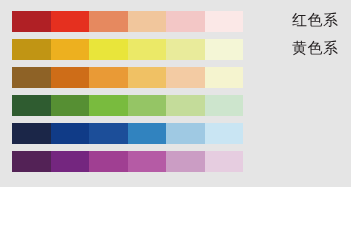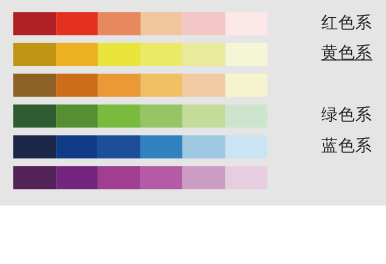--- a/index.html
+++ b/index.html
@@ -48,21 +48,21 @@
   }
   
   .r0 { top: 11px; }
   .r1 { top: 39px; }
   .r2 { top: 67px; }
   .r3 { top: 95px; }
   .r4 { top: 123px; }
   .r5 { top: 151px; }
 
   .l0 { top: 10px; }
-  .l1 { top: 38px; text-decoration: underline; }
+  .l1 { top: 38px; }
   .l2 { top: 66px; }
   .l3 { top: 94px; }
   .l4 { top: 122px; }
   .l5 { top: 150px; }
 </style>
 </head>
 <body>
 
 <div id="palette-figure" style="background-color: #e5e5e5; padding-left: 29px;">
 
@@ -96,31 +96,29 @@
   </div>
 
   <div class="palette-row r3">
     <div class="swatch" style="background-color: rgb(47, 92, 48);"></div>
     <div class="swatch" style="background-color: rgb(86, 143, 51);"></div>
     <div class="swatch" style="background-color: rgb(121, 187, 62);"></div>
     <div class="swatch" style="background-color: rgb(149, 197, 101);"></div>
     <div class="swatch" style="background-color: rgb(196, 220, 154);"></div>
     <div class="swatch" style="background-color: rgb(205, 229, 205);"></div>
   </div>
-  <div class="row-label l3">绿色系</div>
 
   <div class="palette-row r4">
     <div class="swatch" style="background-color: rgb(27, 38, 72);"></div>
     <div class="swatch" style="background-color: rgb(16, 59, 135);"></div>
     <div class="swatch" style="background-color: rgb(28, 78, 153);"></div>
     <div class="swatch" style="background-color: rgb(49, 131, 191);"></div>
     <div class="swatch" style="background-color: rgb(159, 201, 227);"></div>
     <div class="swatch" style="background-color: rgb(201, 229, 243);"></div>
   </div>
-  <div class="row-label l4">蓝色系</div>
 
   <div class="palette-row r5">
     <div class="swatch" style="background-color: rgb(83, 34, 86);"></div>
     <div class="swatch" style="background-color: rgb(116, 38, 127);"></div>
     <div class="swatch" style="background-color: rgb(160, 63, 146);"></div>
     <div class="swatch" style="background-color: rgb(181, 91, 165);"></div>
     <div class="swatch" style="background-color: rgb(203, 157, 196);"></div>
     <div class="swatch" style="background-color: rgb(230, 205, 224);"></div>
   </div>
 

